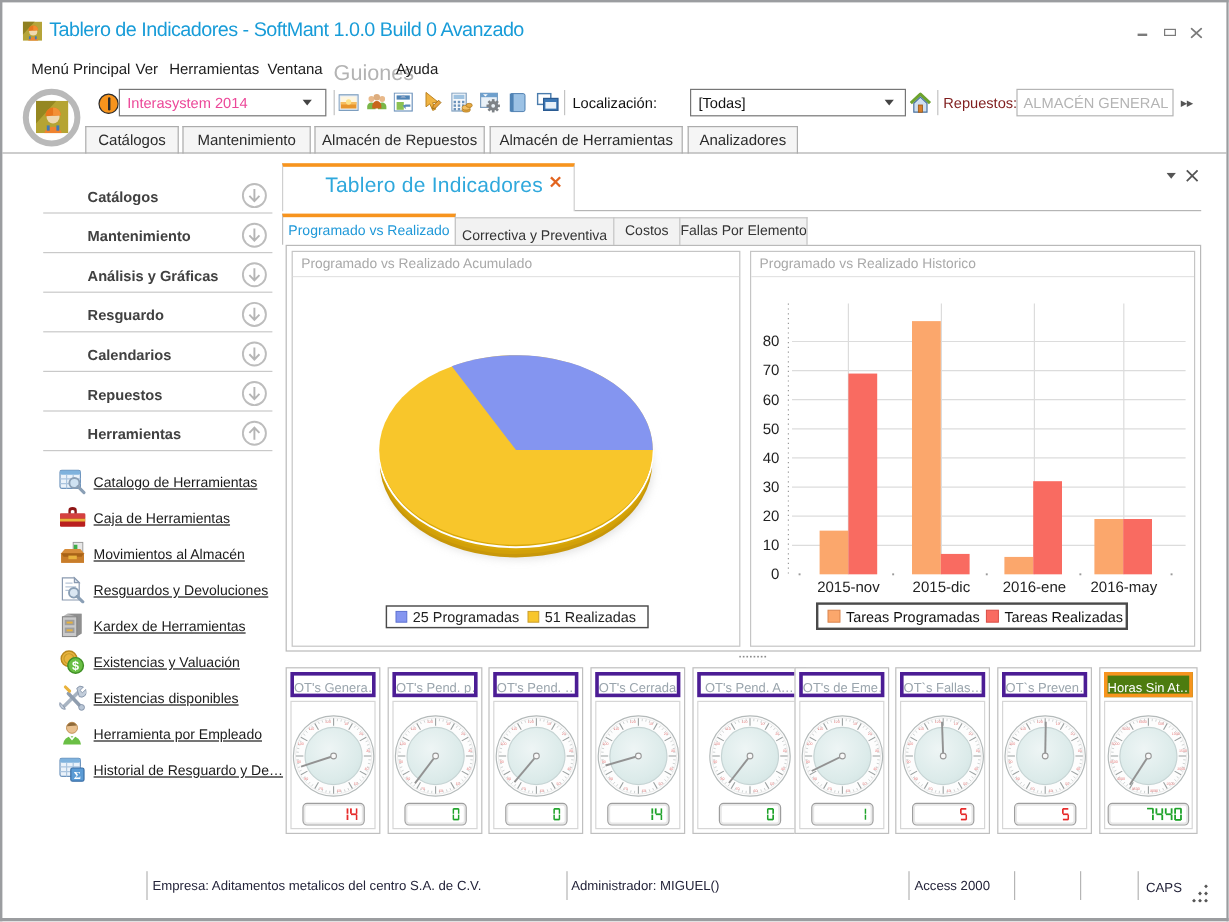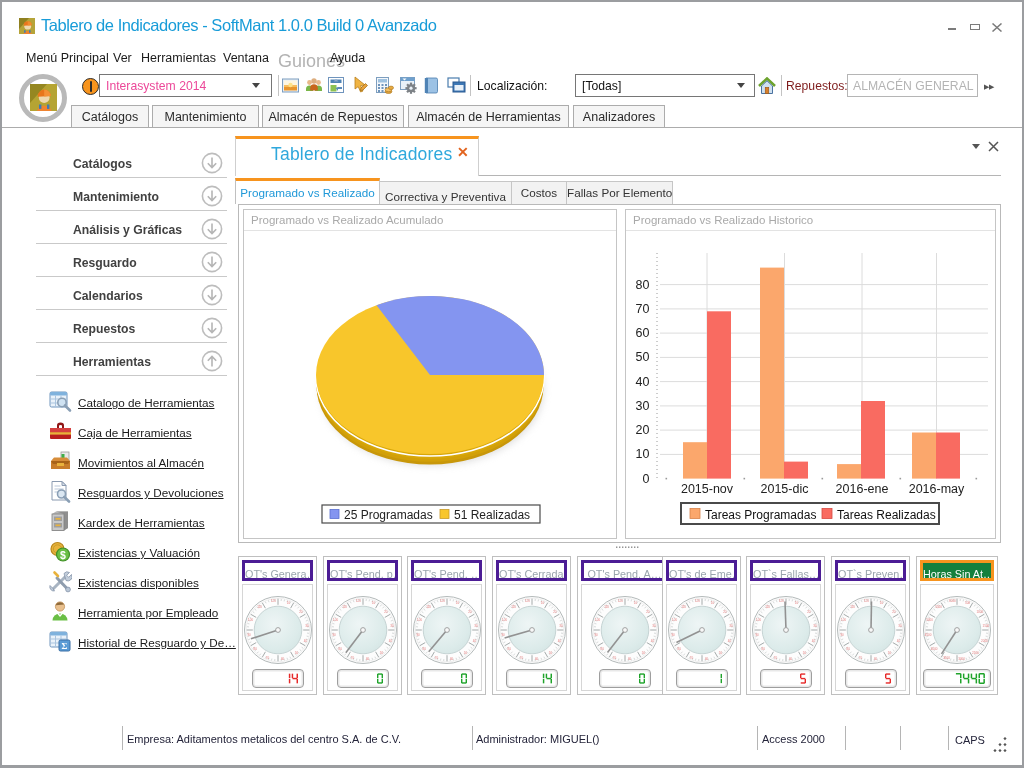--- a/index.html
+++ b/index.html
@@ -1251,21 +1251,21 @@
             <rect x="0.0" y="0.6" width="1.5" height="4.5"></rect>
             <rect x="0.8" y="4.8" width="4.8" height="1.5"></rect>
             <rect x="4.9" y="5.9" width="1.5" height="4.5"></rect>
             <rect x="0.8" y="9.5" width="4.8" height="1.5"></rect>
           </g>
         </svg>
       </div>
   </div>
 </div>
 <div class="gpanel" style="left:916px;width:82px">
-  <div class="gtitle" style="background:#15803d;color:#fff;border-color:#f7941e;">Horas Sin At…</div>
+  <div class="gtitle" style="background:#4d7c0f;color:#fff;border-color:#f7941e;">Horas Sin At…</div>
   <div class="gbody">
     <svg class="abs" style="left:50%;margin-left:-40px;top:5px" width="80" height="80" viewBox="0 0 80 80">
         <circle cx="40" cy="40" r="33.5" fill="#fdfdfd" stroke="#b4baba" stroke-width="1"></circle>
         <circle cx="40" cy="40" r="31.8" fill="none" stroke="#ececec" stroke-width="0.8"></circle>
         <g stroke="#c6caca" stroke-width="0.7">
           <line x1="43.1" y1="11.0" x2="43.3" y2="9.0"></line>
           <line x1="46.1" y1="11.4" x2="46.5" y2="9.5"></line>
           <line x1="49.0" y1="12.2" x2="49.6" y2="10.3"></line>
           <line x1="51.9" y1="13.3" x2="52.7" y2="11.5"></line>
           <line x1="57.2" y1="16.4" x2="58.3" y2="14.8"></line>

